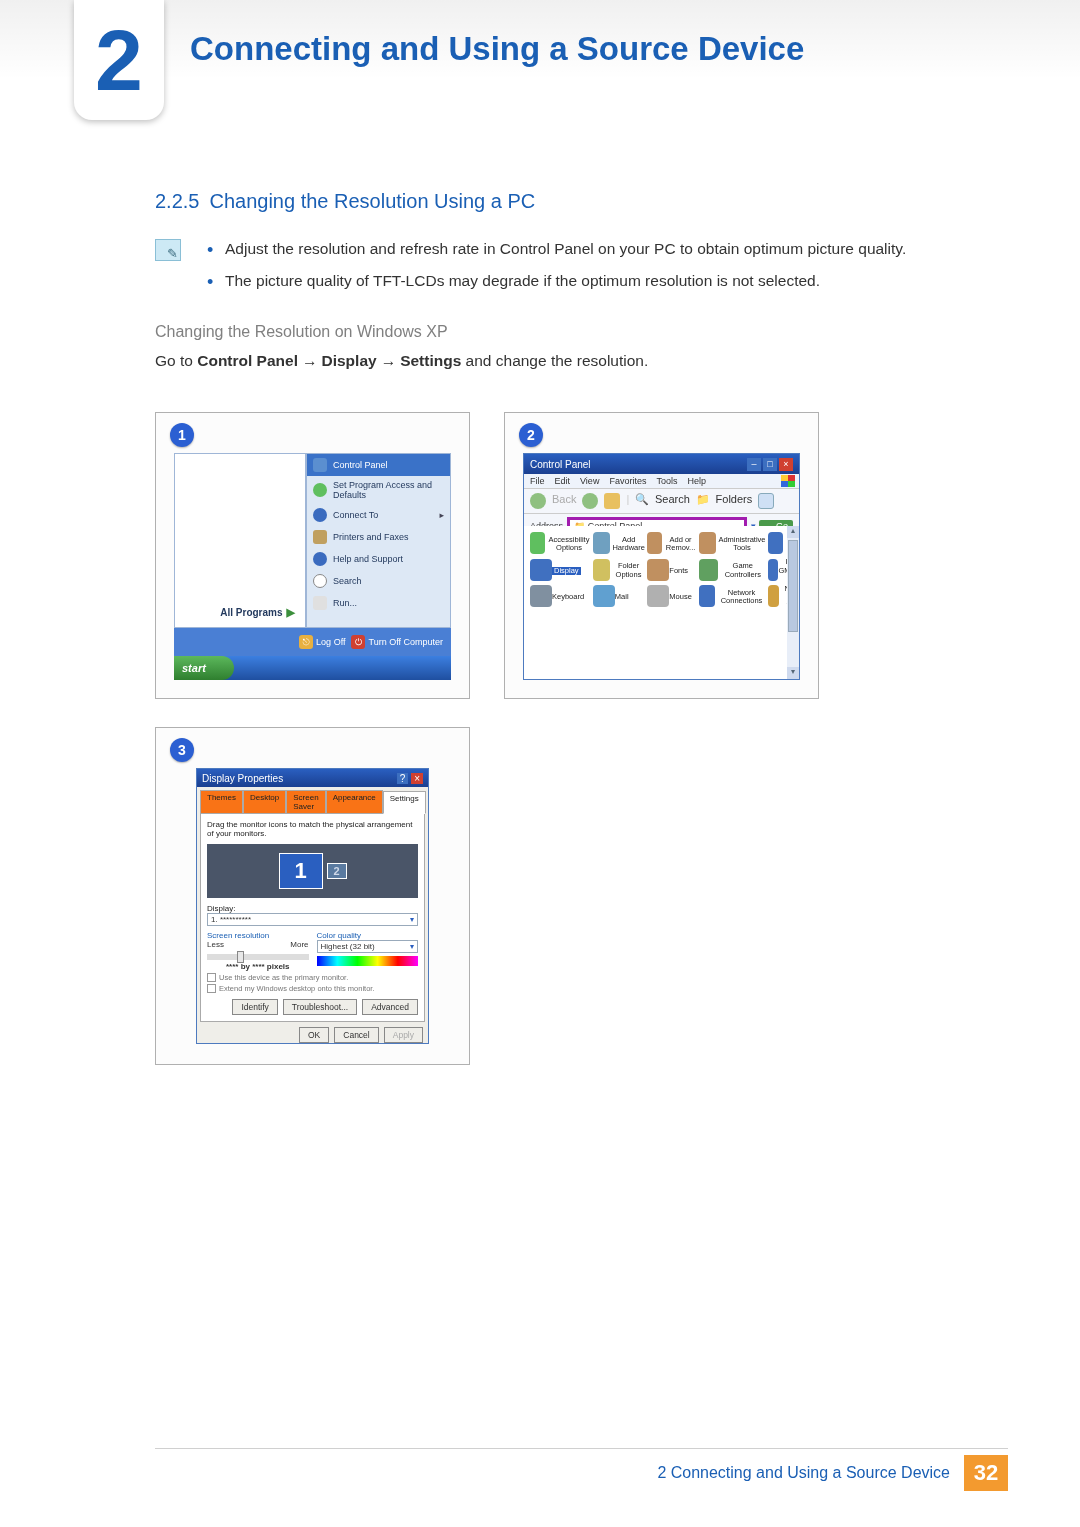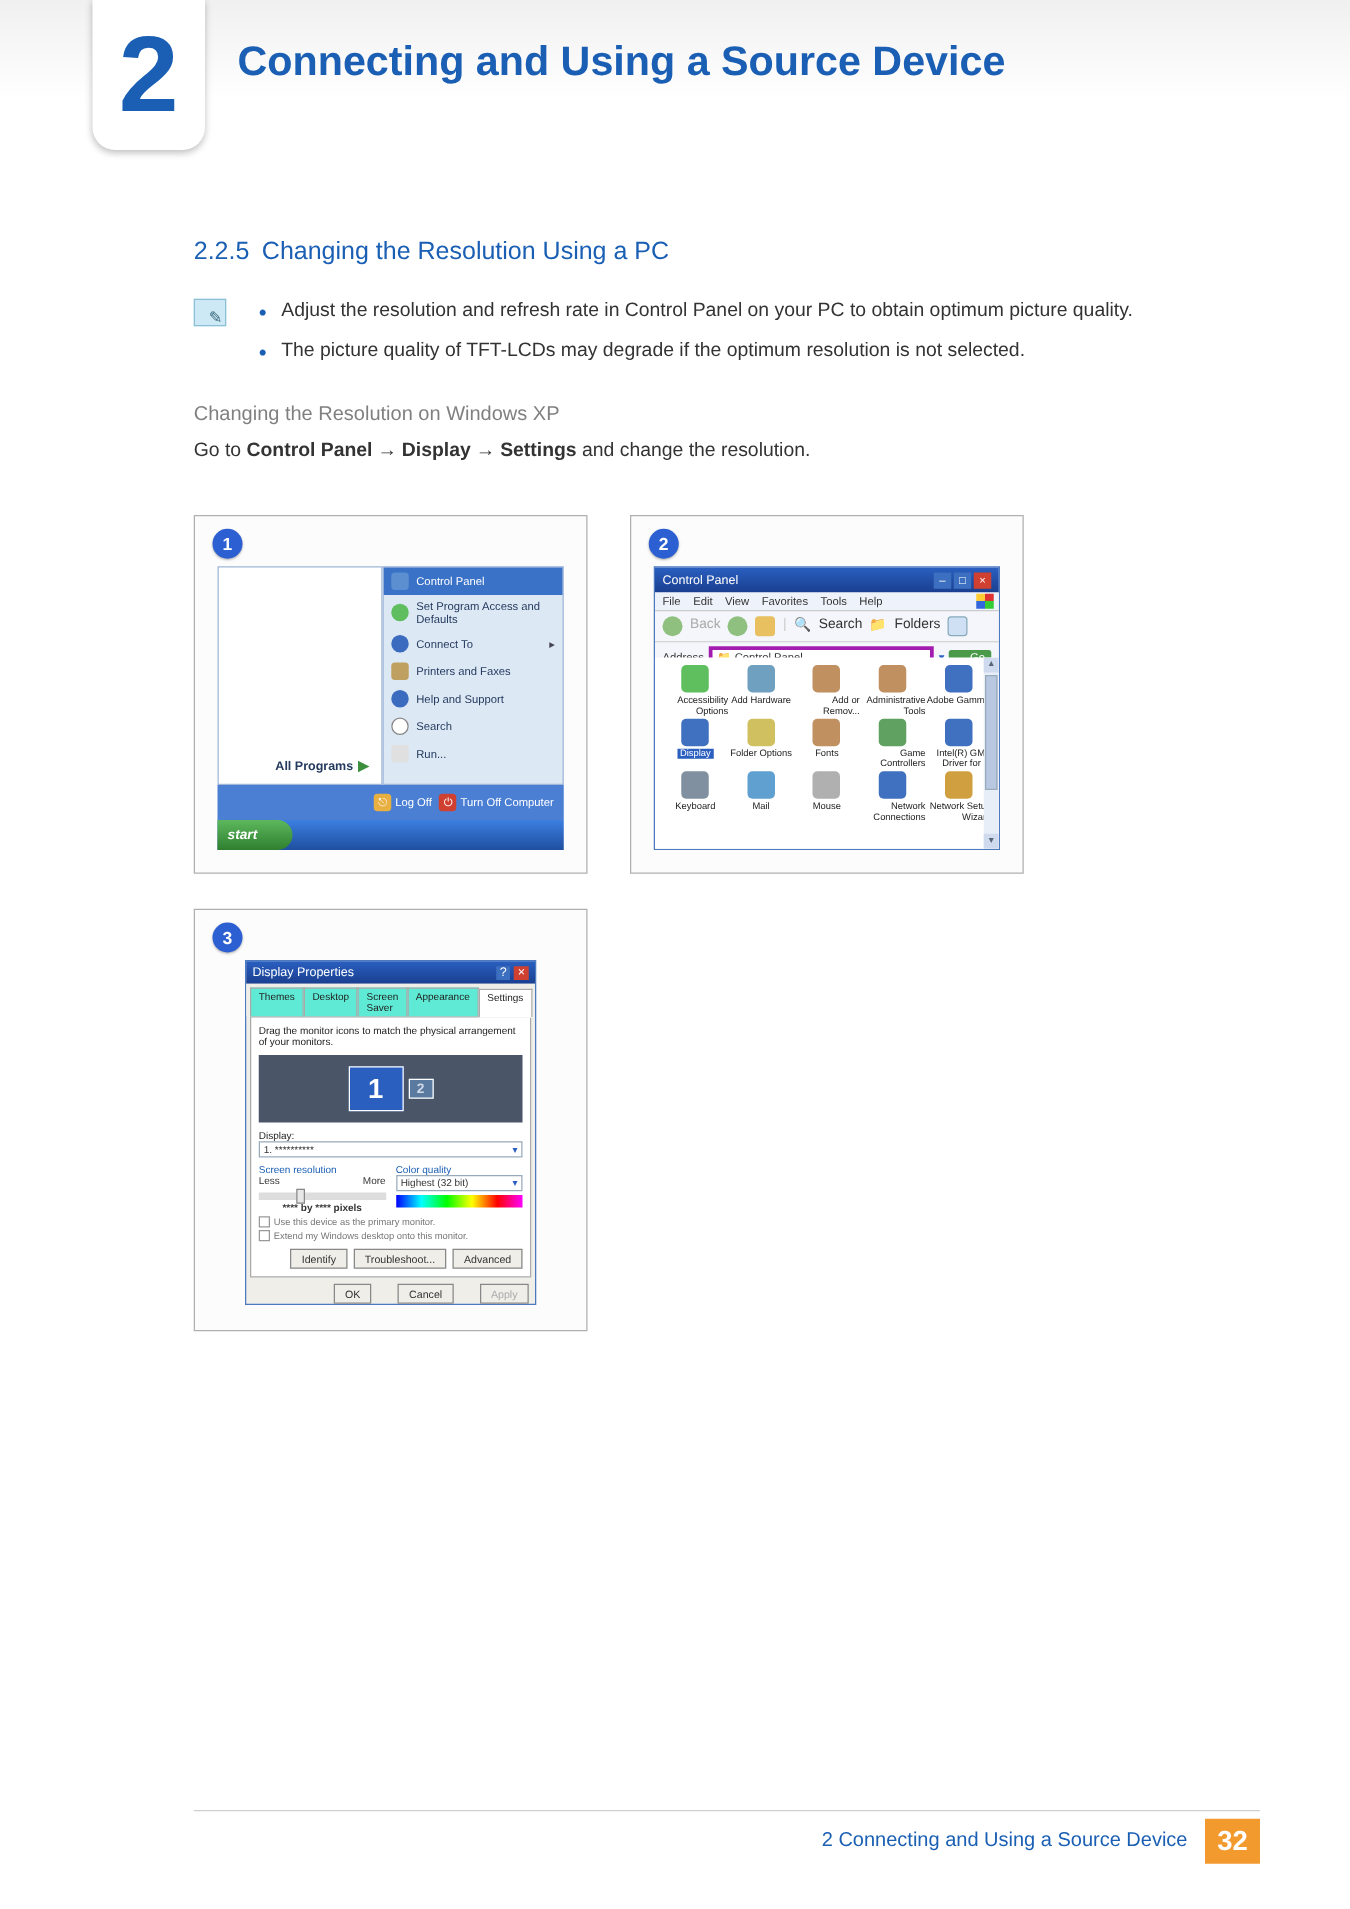--- a/index.html
+++ b/index.html
@@ -262,58 +262,58 @@
     background:#f4f6fb; padding:3px 6px; display:flex;align-items:center;gap:4px;
     font-size:9px; border-bottom:1px solid #ccc;
   }
   .cp-addr .field{flex:1;background:#fff;border:3px solid #a21caf;padding:1px 4px;}
   .cp-addr .go{background:#4a9a4a;color:#fff;padding:1px 5px;border-radius:2px;}
   .cp-body{
     background:#fff; position:absolute; top:72px; left:0; right:0; bottom:0;
     padding:6px; overflow:hidden;
   }
   .cp-grid{display:grid;grid-template-columns:repeat(5,1fr);gap:2px 0;}
-  .cpi{display:flex;flex-direction:column;align-items:center;font-size:7.5px;text-align:right;color:#222;line-height:1.1;}
+  .cpi{display:flex;align-items:center;font-size:7.5px;text-align:center;color:#222;line-height:1.1;}
   .cpi .cic{width:22px;height:22px;border-radius:4px;margin-bottom:2px;}
   .cpi.sel .lab{background:#2a5fc0;color:#fff;padding:0 2px;}
   .scrollbar{position:absolute;right:0;top:0;bottom:0;width:12px;background:#e8eef8;}
   .scrollbar .sbthumb{position:absolute;top:14px;left:1px;right:1px;height:60%;background:#b8c8e0;border:1px solid #9ab;}
   .scrollbar .sbarrow{position:absolute;left:0;right:0;height:12px;background:#cfdaee;text-align:center;font-size:8px;color:#567;}
 
   
   .dp {
     position: absolute;
     left: 40px; right: 40px; top: 40px; bottom: 20px;
     border: 1px solid #4d7abf;
     background:#efeee9;
     font-size: 9px;
   }
   .dp-title{height:18px;background:linear-gradient(to bottom,#2a5fc0,#1a3f90);color:#fff;display:flex;align-items:center;justify-content:space-between;padding:0 5px;font-size:10px;}
   .dp-tabs{display:flex;background:#efeee9;padding:3px 3px 0;gap:0;}
-  .dp-tab{padding:2px 6px;background:#5eead4;border:1px solid #aaa;border-bottom:none;font-size:8px;color:#222;}
+  .dp-tab{padding:2px 6px;background:#f97316;border:1px solid #aaa;border-bottom:none;font-size:8px;color:#222;}
   .dp-tab.active{background:#fff;border-bottom:1px solid #fff;position:relative;top:1px;}
   .dp-body{border:1px solid #aaa;background:#fff;margin:0 3px;padding:6px;}
   .dp-note{font-size:8px;margin-bottom:6px;color:#222;}
   .dp-monitors{height:54px;background:#4a5568;display:flex;align-items:center;justify-content:center;gap:4px;margin-bottom:6px;}
   .mon.big{width:44px;height:36px;background:#2a5fc0;color:#fff;display:flex;align-items:center;justify-content:center;font-size:22px;font-weight:bold;border:1px solid #fff;}
   .mon.small{width:20px;height:16px;background:#5a7aa0;color:#cfd8e8;display:flex;align-items:center;justify-content:center;font-size:11px;font-weight:bold;border:1px solid #fff;}
   .dp-row{margin-bottom:5px;}
   .dp-lab{font-size:8px;color:#222;}
   .dp-select{border:1px solid #9ab;background:#fff;padding:1px 3px;font-size:8px;display:flex;justify-content:space-between;align-items:center;}
   .dp-select .dd{color:#2a5fc0;font-size:8px;}
   .dp-two{display:flex;gap:8px;}
   .dp-col{flex:1;}
   .dp-slider{height:6px;background:#ddd;position:relative;margin:5px 0 2px;}
   .dp-slider .knob{position:absolute;top:-3px;left:30%;width:7px;height:12px;background:#e8e8e8;border:1px solid #888;}
   .dp-gradient{height:10px;background:linear-gradient(to right,#00f,#0ff,#0f0,#ff0,#f00,#f0f);margin-top:3px;}
   .dp-chk{font-size:7.5px;color:#777;display:flex;align-items:center;gap:3px;margin:2px 0;}
   .dp-chk .box{width:9px;height:9px;border:1px solid #999;background:#fff;}
   .dp-btnrow{display:flex;justify-content:flex-end;gap:5px;margin-top:6px;}
   .dp-btn{border:1px solid #888;background:#efeee9;padding:2px 8px;font-size:8.5px;}
-  .dp-footbtns{display:flex;justify-content:flex-end;gap:21px;padding:5px;}
+  .dp-footbtns{display:flex;justify-content:flex-end;gap:5px;padding:5px;}
 
   
   .footer {
     position: absolute;
     bottom: 36px;
     left: 0; right: 72px;
     display: flex;
     justify-content: flex-end;
     align-items: center;
   }

